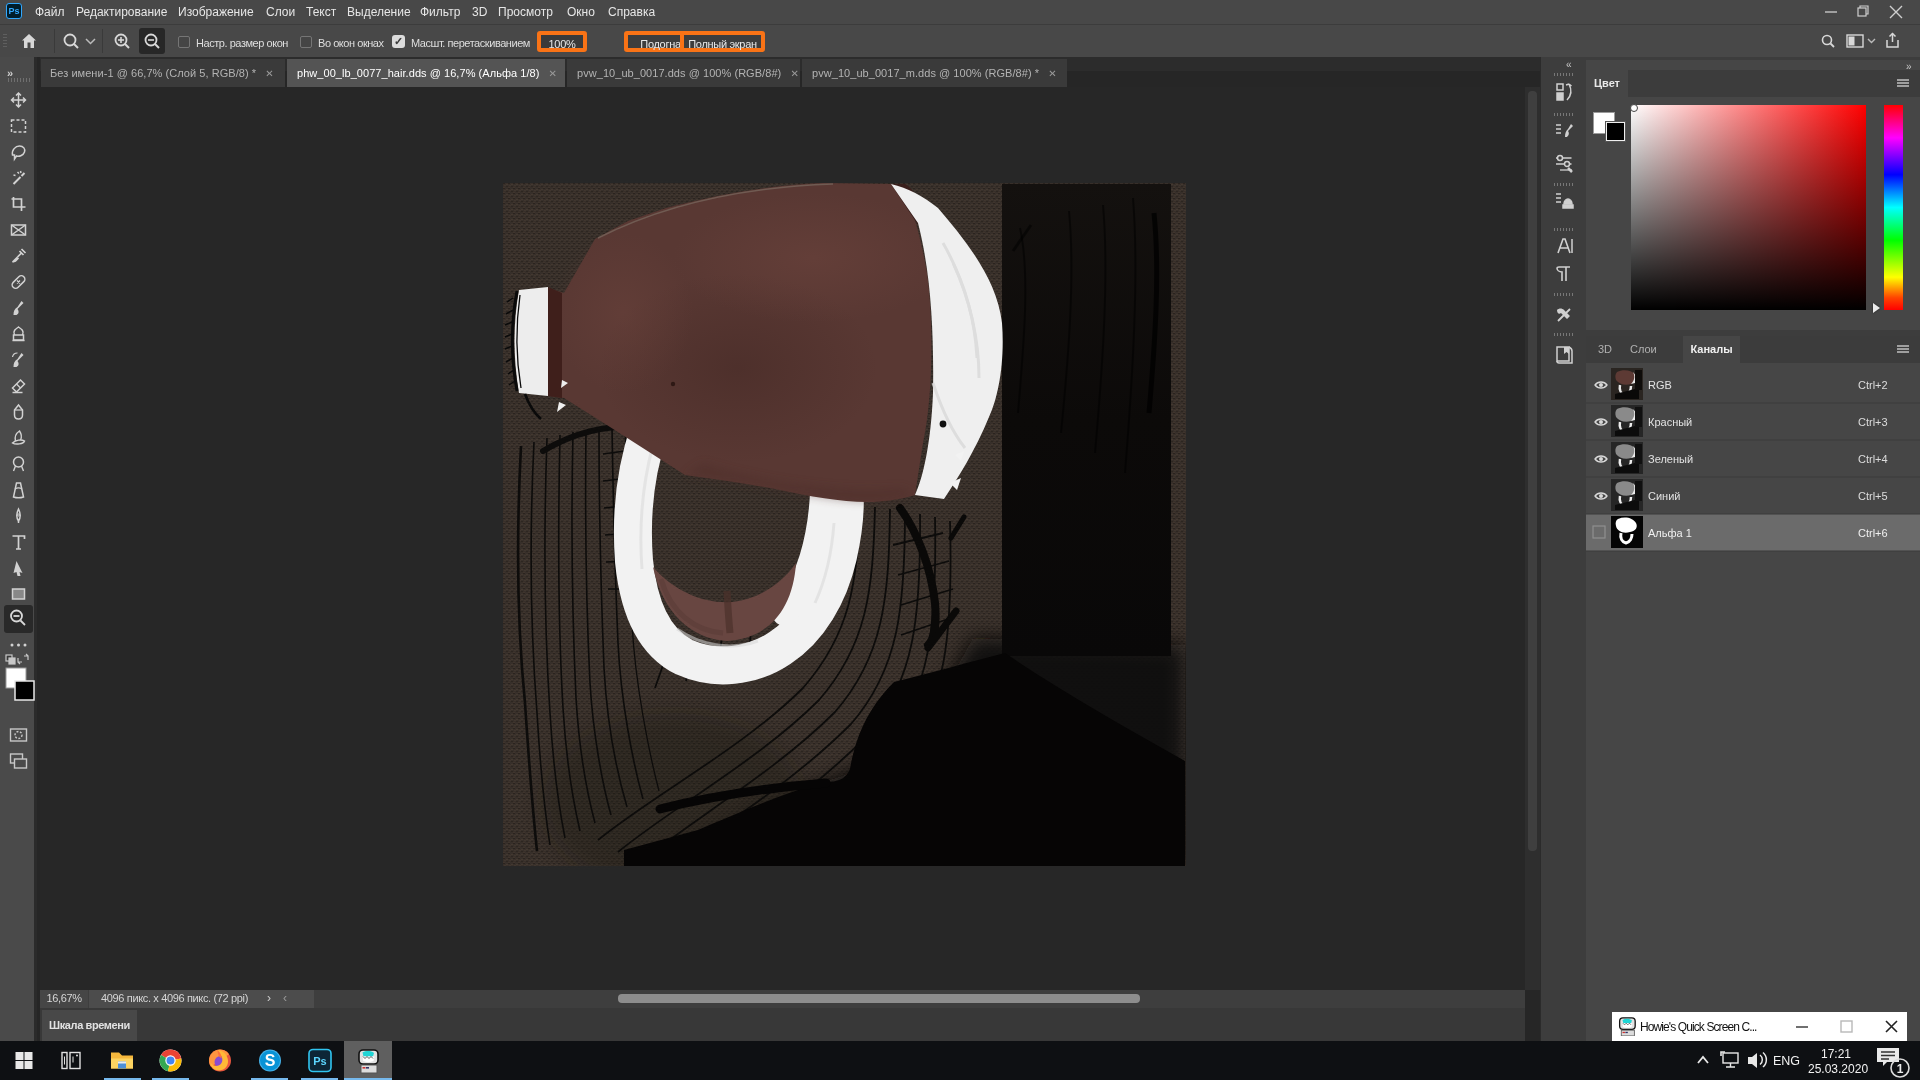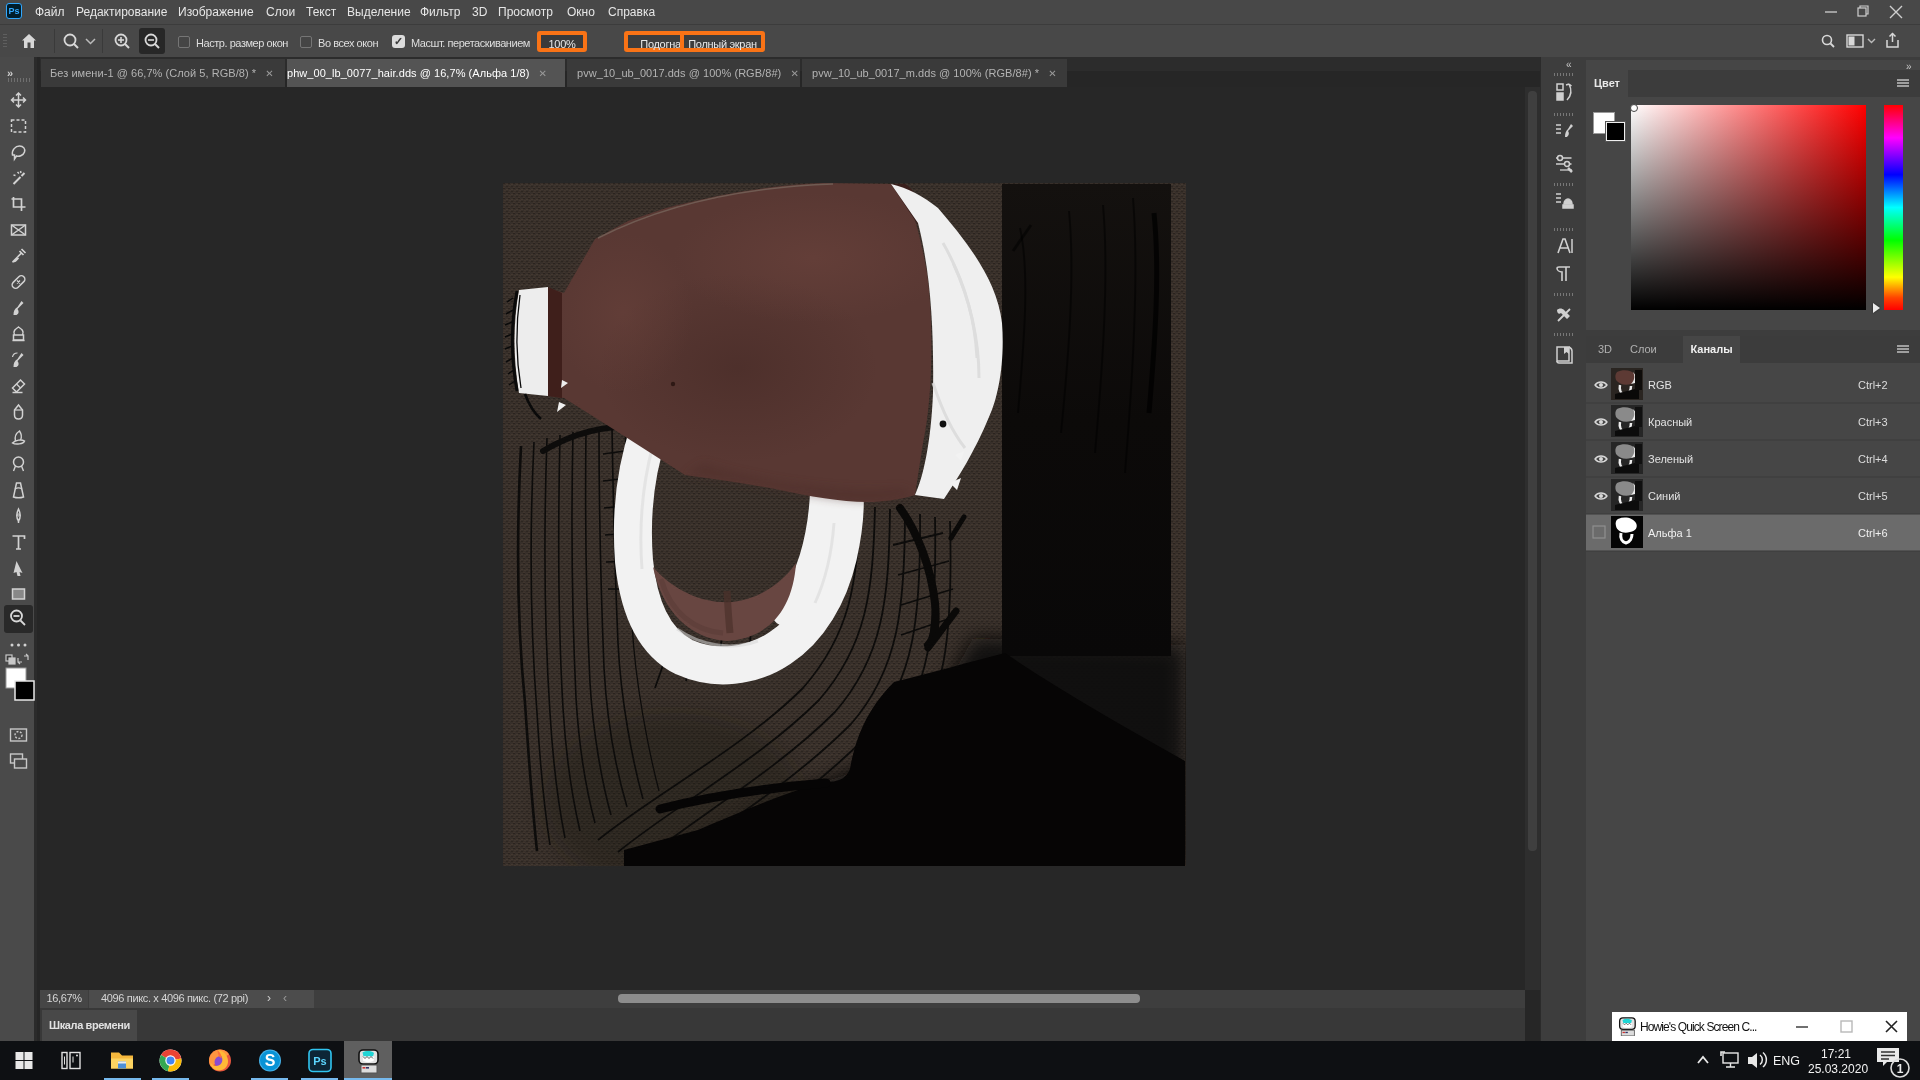--- a/index.html
+++ b/index.html
@@ -73,21 +73,21 @@
       </svg>
  <div class="abs" style="left:139px;top:3px;width:26px;height:26px;background:#272727;border-radius:3px;"></div>
  <svg class="abs" style="left:143px;top:7px" width="18" height="18" viewBox="0 0 18 18">
         <circle cx="8" cy="8" r="5.5" fill="none" stroke="#d8d8d8" stroke-width="1.8"></circle>
         <line x1="12" y1="12" x2="16" y2="16" stroke="#d8d8d8" stroke-width="2"></line>
         <line x1="5" y1="8" x2="11" y2="8" stroke="#d8d8d8" stroke-width="1.6"></line>
       </svg>
  <div class="cb" style="left:178px"></div>
       <span class="cblab" style="left:196px">Настр. размер окон</span>
  <div class="cb" style="left:300px"></div>
-      <span class="cblab" style="left:318px">Во всех окон</span>
+      <span class="cblab" style="left:318px">Во окон окнах</span>
  <div class="abs" style="left:392px;top:10px;width:13px;height:13px;border-radius:3px;background:#dcdcdc;color:#3a3a3a;font-size:11px;font-weight:bold;text-align:center;line-height:13px;">✓</div>
  <span class="cblab" style="left:411px">Масшт. перетаскиванием</span>
  <div class="obtn" style="left:537px;width:50px;background:#3a3a3a;">100%</div>
  <div class="obtn" style="left:624px;width:83px;">Подогнать</div>
  <div class="obtn" style="left:680px;width:85px;">Полный экран</div>
  <svg class="abs" style="left:1820px;top:8px" width="16" height="16" viewBox="0 0 16 16">
         <circle cx="7" cy="7" r="4.5" fill="none" stroke="#d8d8d8" stroke-width="1.6"></circle>
         <line x1="10.5" y1="10.5" x2="14" y2="14" stroke="#d8d8d8" stroke-width="1.8"></line>
       </svg>
  <svg class="abs" style="left:1846px;top:8px" width="30" height="16" viewBox="0 0 30 16">
@@ -97,21 +97,21 @@
       </svg>
  <svg class="abs" style="left:1884px;top:7px" width="17" height="18" viewBox="0 0 17 18">
         <path d="M3 8 v7 h11 v-7" fill="none" stroke="#d8d8d8" stroke-width="1.5"></path>
         <line x1="8.5" y1="1.5" x2="8.5" y2="10" stroke="#d8d8d8" stroke-width="1.5"></line>
         <path d="M5.5 4.5 L8.5 1.5 L11.5 4.5" fill="none" stroke="#d8d8d8" stroke-width="1.5"></path>
       </svg>
 </div>
 
 <div class="abs" id="tabbar">
  <div class="dtab" style="left:1px;width:244px;background:#3a3a3a;color:#b3b3b3;padding-left:9px;">Без имени-1 @ 66,7% (Слой 5, RGB/8) * <span class="x">✕</span></div>
- <div class="dtab" style="left:247px;width:278px;background:#545454;color:#ffffff;">phw_00_lb_0077_hair.dds @ 16,7% (Альфа 1/8) <span class="x">✕</span></div>
+ <div class="dtab" style="left:247px;width:278px;background:#545454;color:#ffffff;padding-left:10px;">phw_00_lb_0077_hair.dds @ 16,7% (Альфа 1/8) <span class="x">✕</span></div>
  <div class="dtab" style="left:527px;width:233px;background:#3a3a3a;color:#b3b3b3;padding-left:10px;">pvw_10_ub_0017.dds @ 100% (RGB/8#) <span class="x">✕</span></div>
  <div class="dtab" style="left:762px;width:265px;background:#3a3a3a;color:#b3b3b3;padding-left:10px;">pvw_10_ub_0017_m.dds @ 100% (RGB/8#) * <span class="x">✕</span></div>
 </div>
 
 <div class="abs" id="toolcol">
  <div class="abs" style="left:7px;top:10px;color:#cfcfcf;font-size:11px;font-weight:bold;">»</div>
  <div class="grip" style="left:8px;top:21px;width:22px;"></div>
  <svg class="abs" style="left:0;top:26px" width="37" height="730" viewBox="0 0 37 730">
   <g stroke="#d2d2d2" fill="none" stroke-width="1.5">
    <g transform="translate(18.5,17)">

